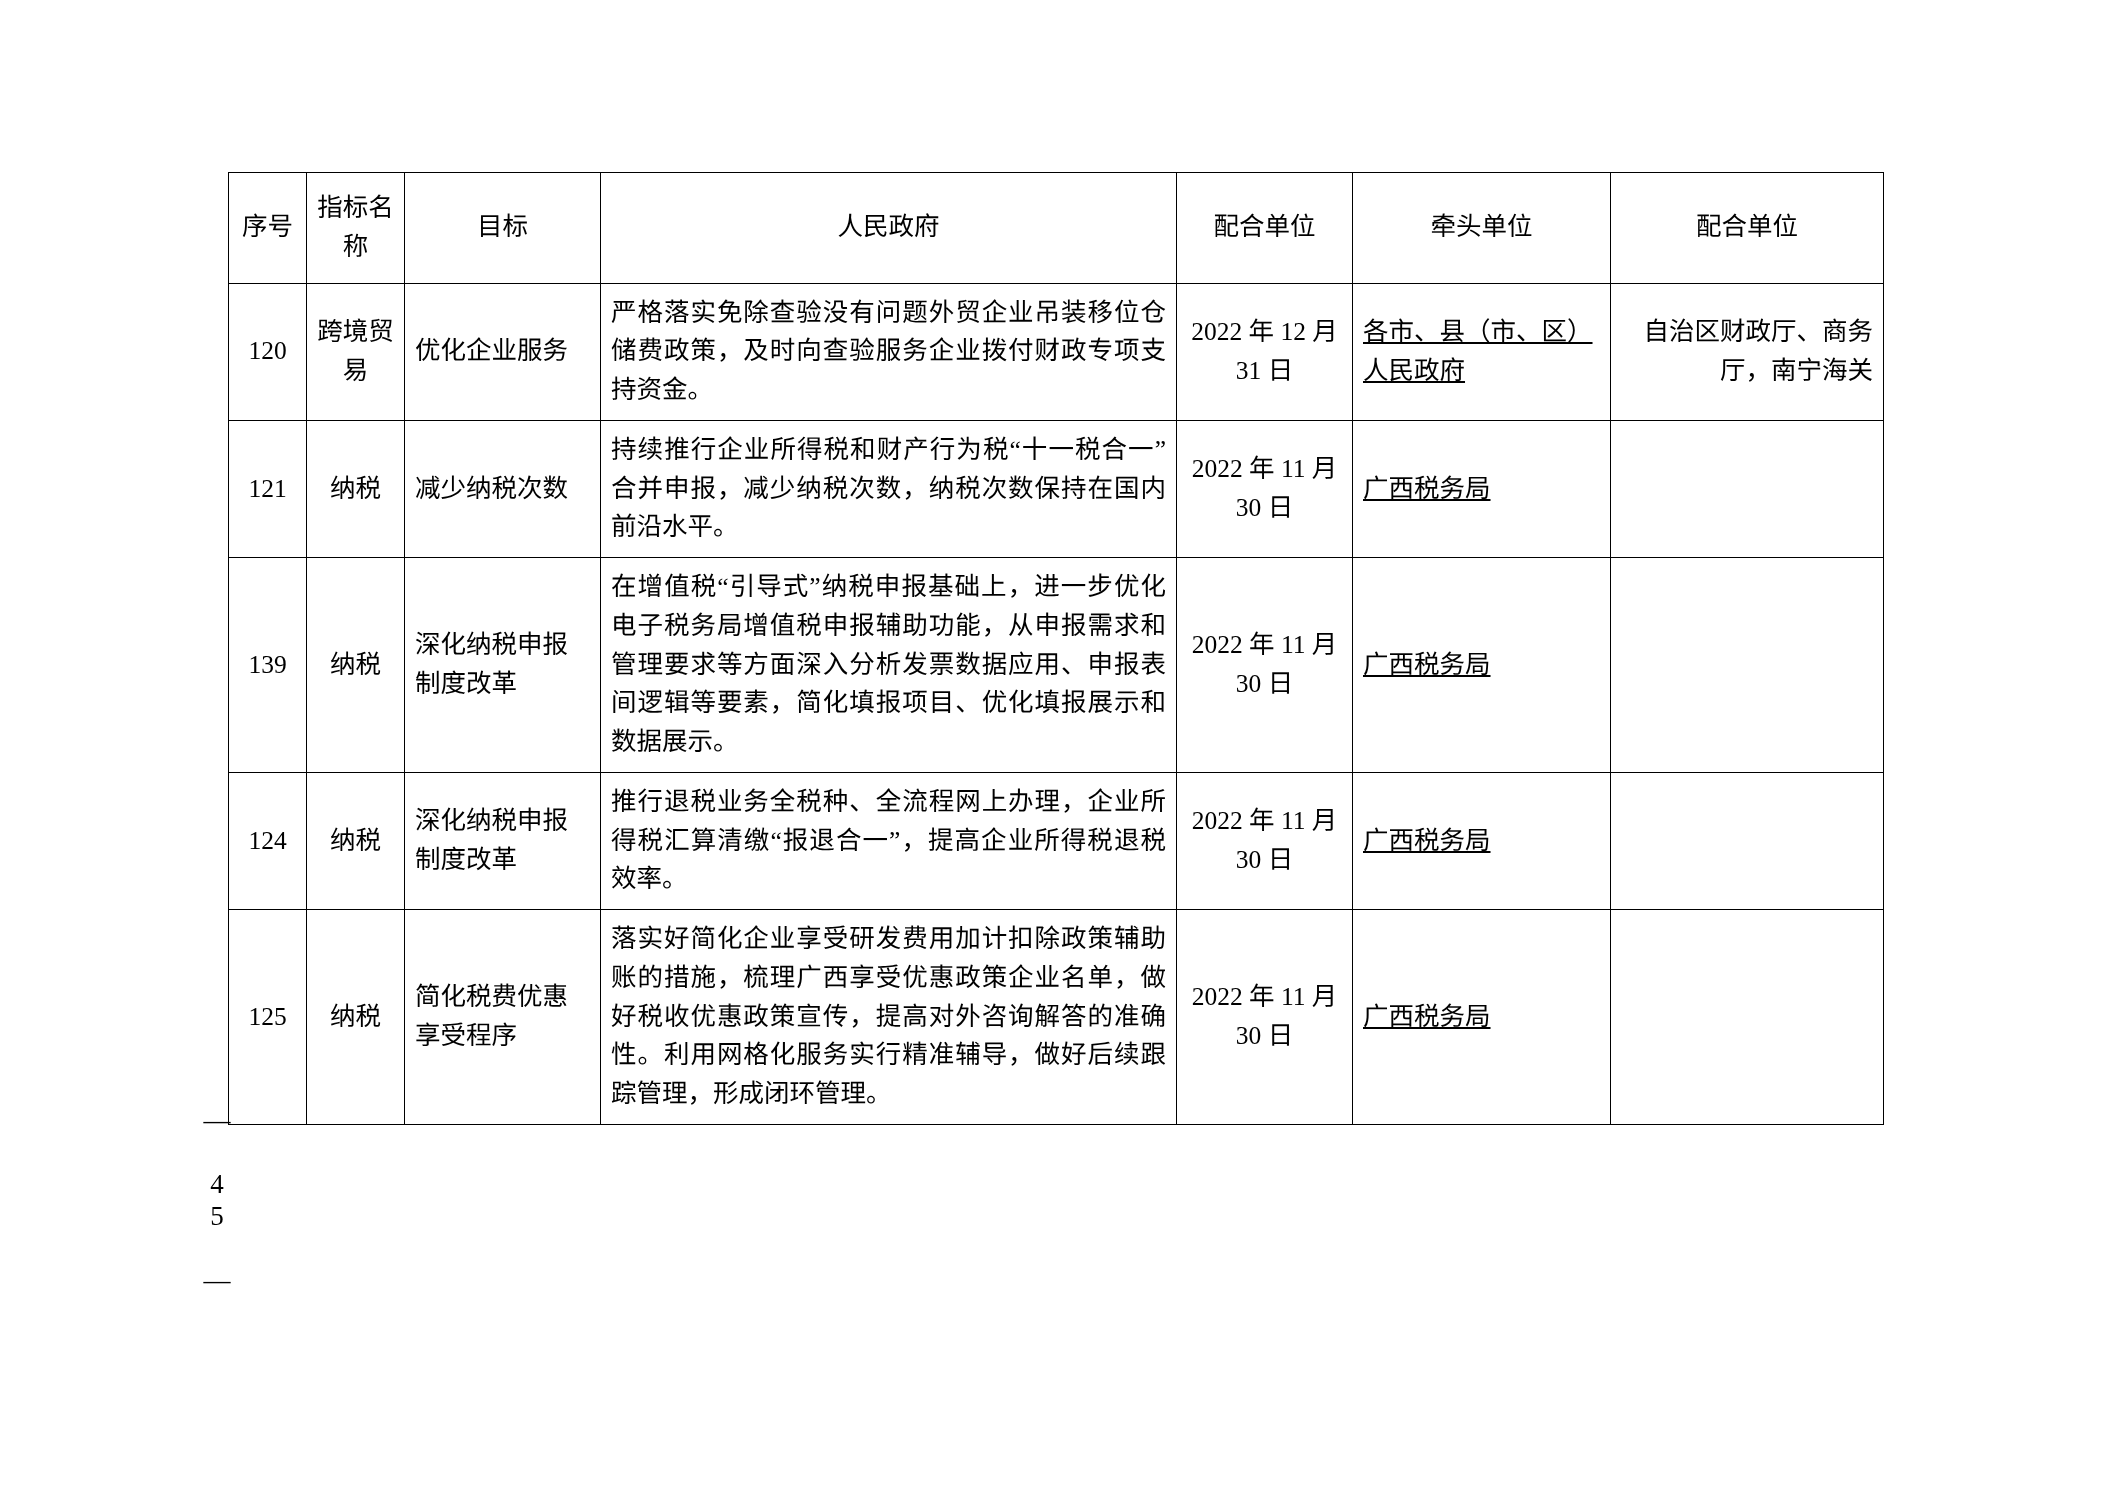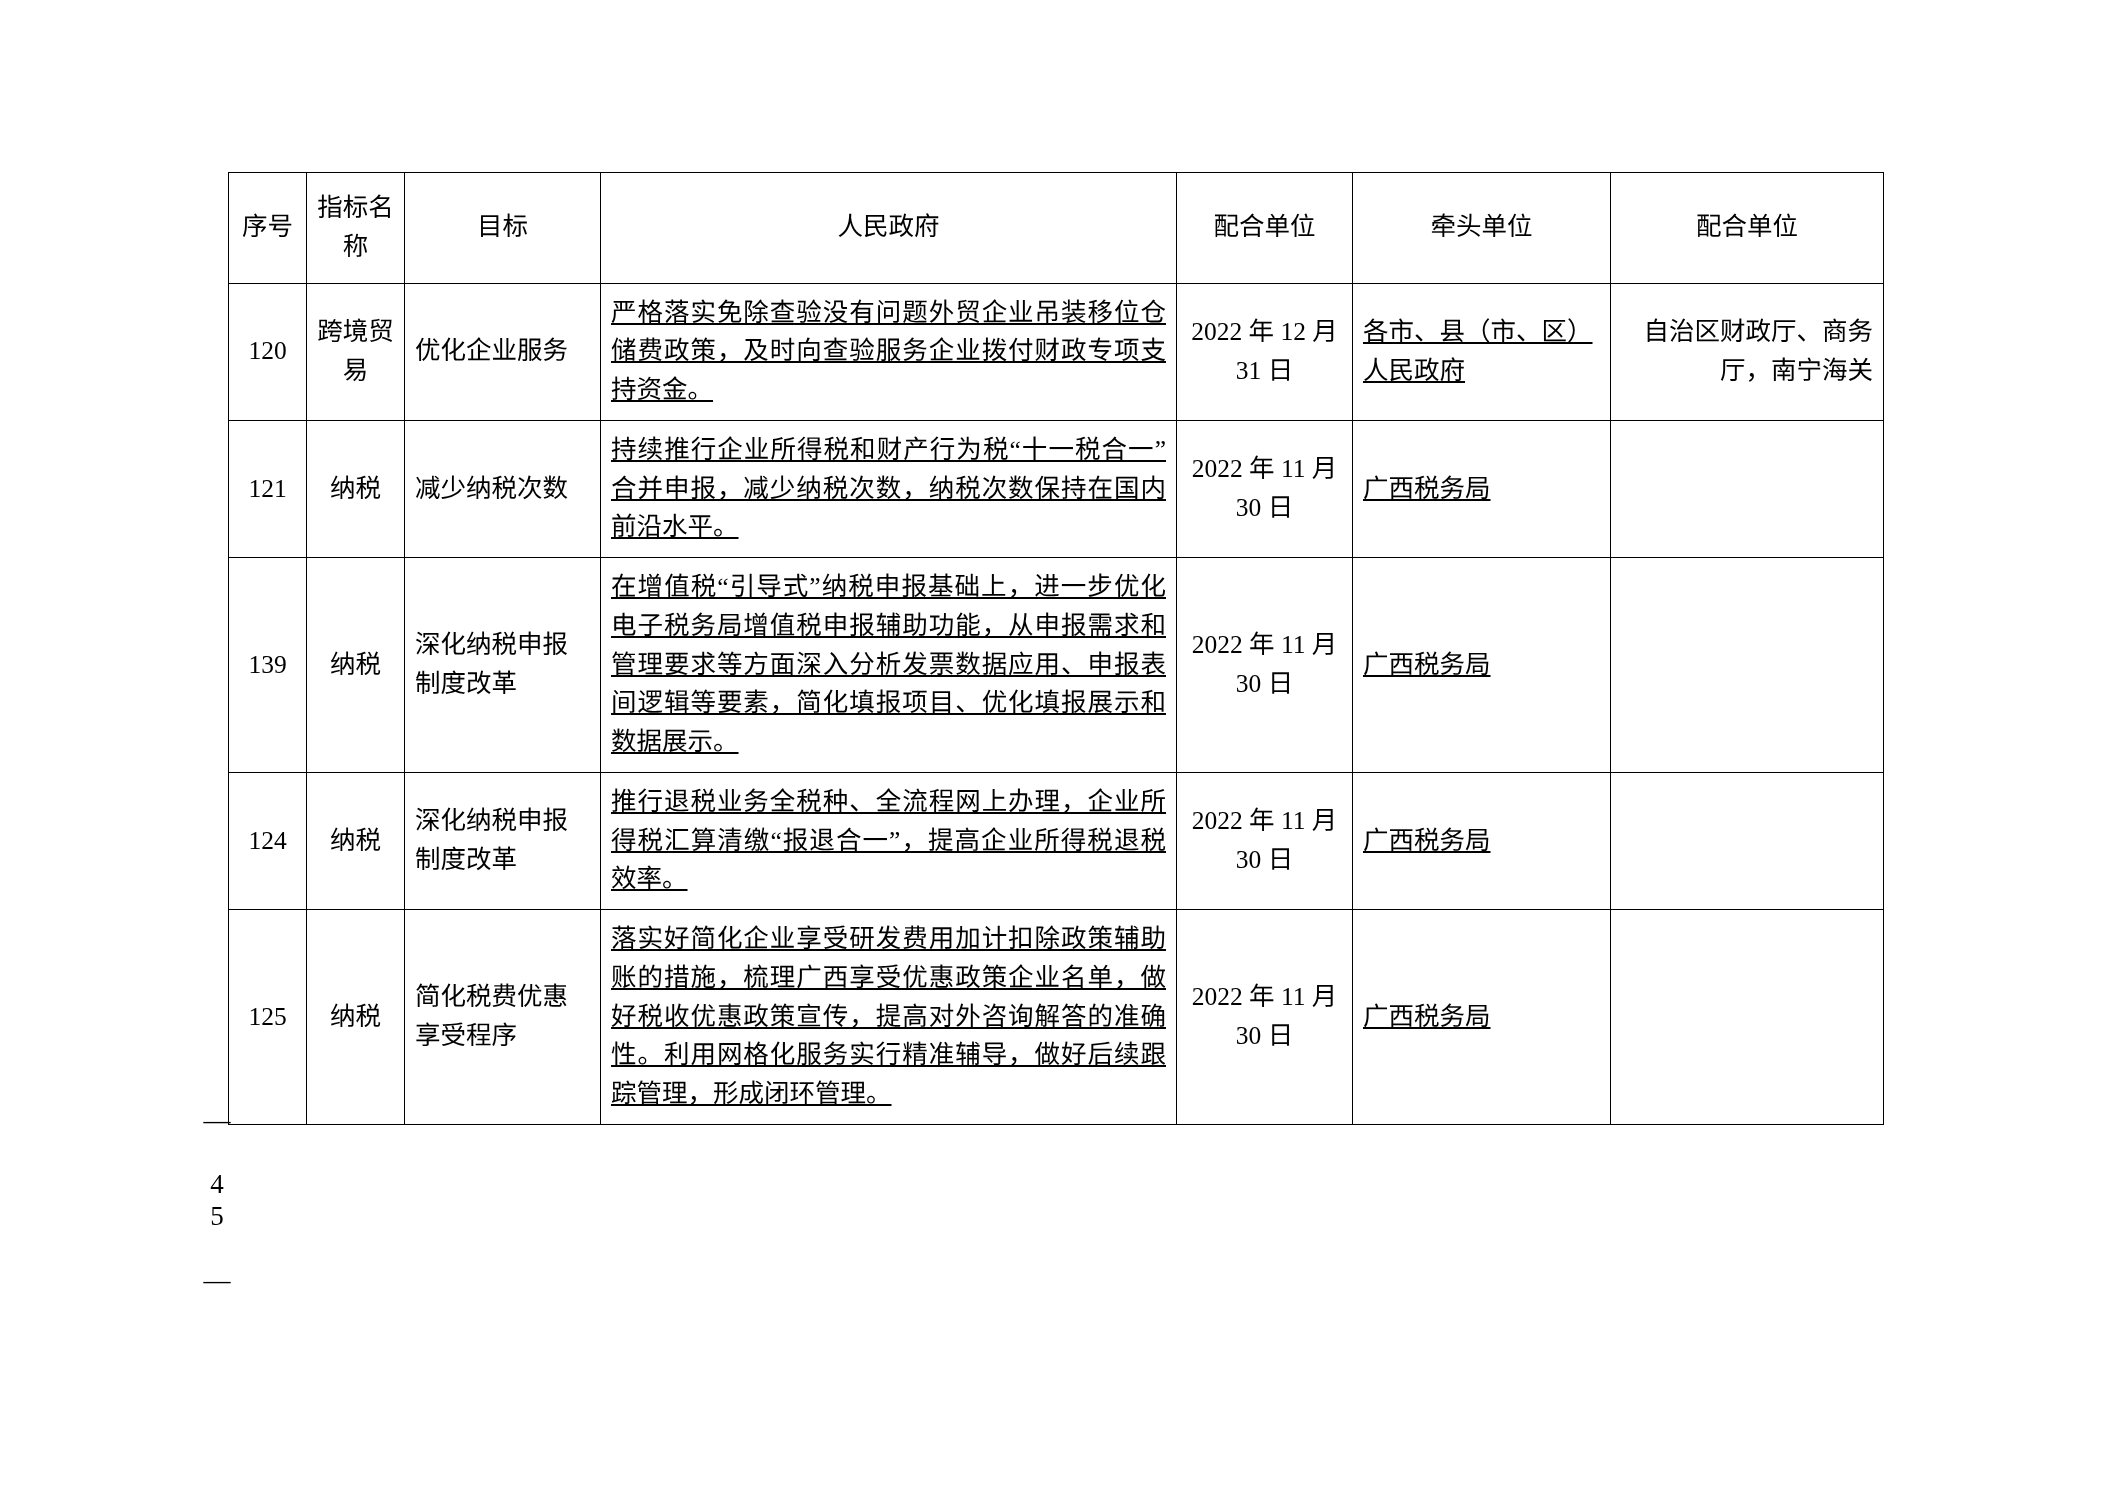--- a/index.html
+++ b/index.html
@@ -68,21 +68,21 @@
 
   col.c-seq      { width: 78px; }
   col.c-name     { width: 98px; }
   col.c-goal     { width: 196px; }
   col.c-task     { width: 576px; }
   col.c-deadline { width: 176px; }
   col.c-lead     { width: 258px; }
   col.c-coop     { width: 273px; }
 
   .center { text-align: center; }
-  .just   { text-align: justify; text-justify: inter-ideograph; text-decoration: underline; }
+  .just   { text-align: justify; text-justify: inter-ideograph; }
   .lead-cell { text-align: left; padding-left: 14px; text-decoration: underline; }
   .coop-cell { text-align: right; padding-left: 14px; margin-top: 24px; }
   .goal-cell { text-align: left; }
 
   .hdr-two-line {
     line-height: 1.28;
   }
 </style>
 </head>
 <body>

